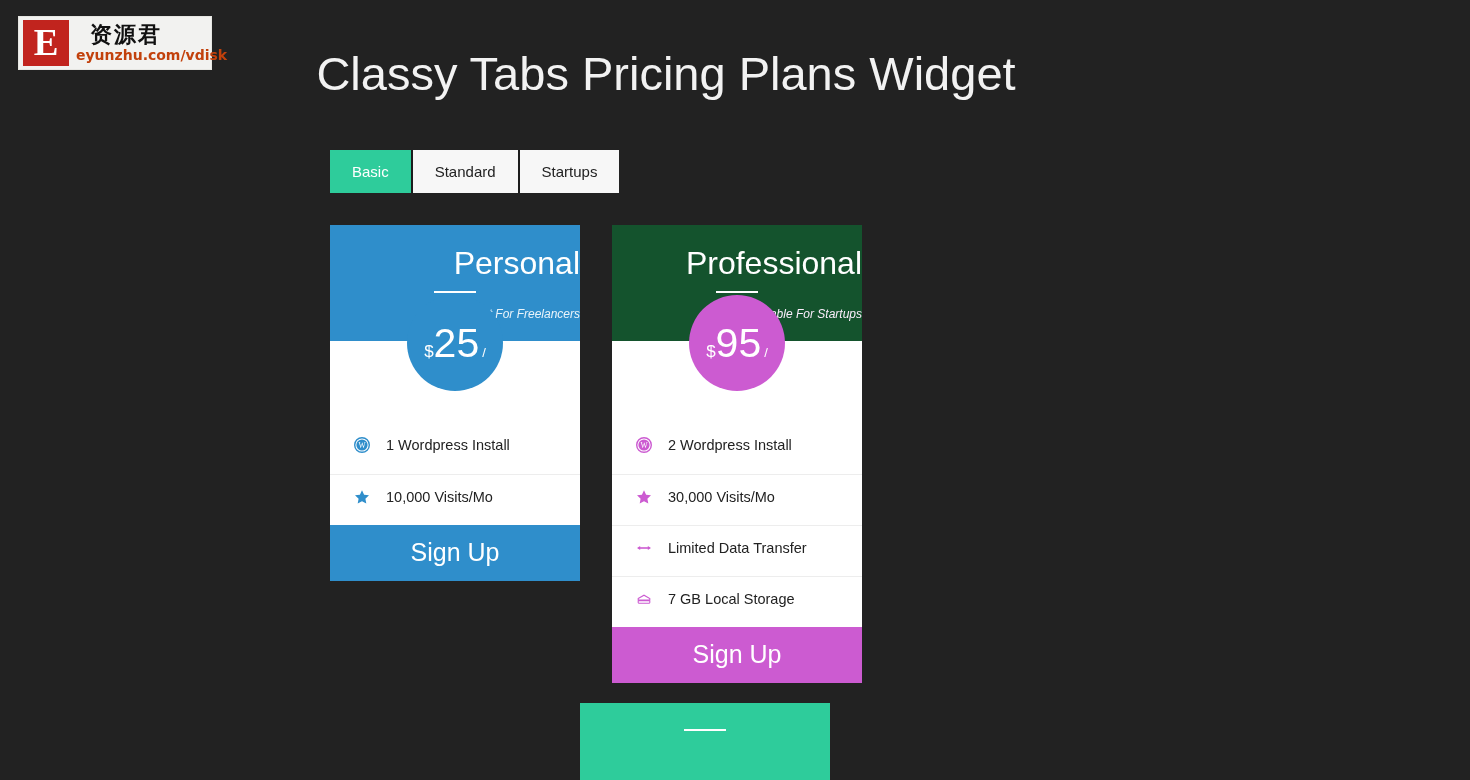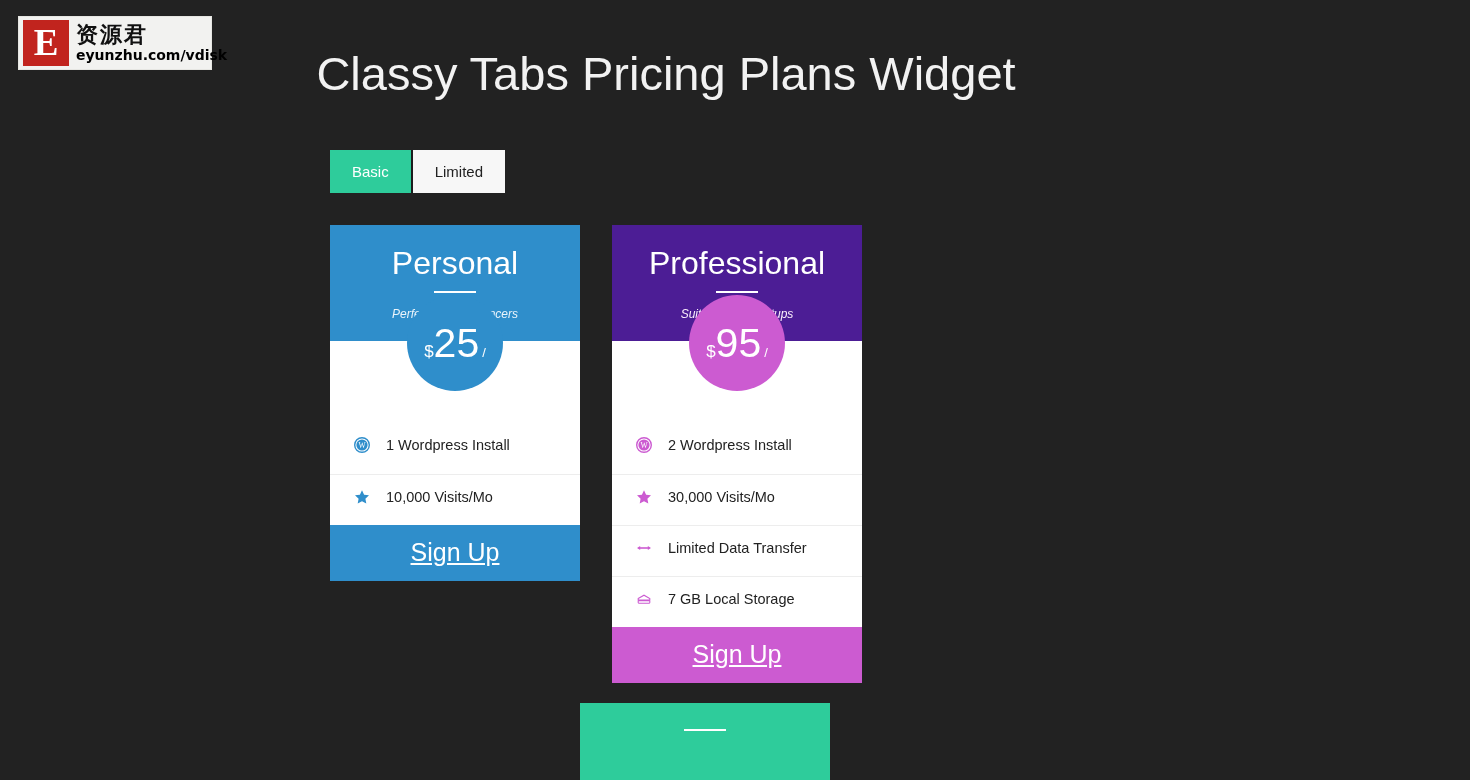--- a/index.html
+++ b/index.html
@@ -47,26 +47,27 @@
     flex-direction: column;
     justify-content: center;
   }
   .wm-cn {
     font-family: "DejaVu Sans", sans-serif;
     font-size: 22px;
     font-weight: bold;
     color: #111111;
     line-height: 24px;
     letter-spacing: 2px;
+    margin-left: 14px;
   }
   .wm-url {
     font-family: "DejaVu Sans", sans-serif;
     font-size: 14px;
     font-weight: bold;
-    color: #000000;
+    color: #c2410c;
     line-height: 16px;
   }
 
   
   .page-title {
     position: absolute;
     left: 0;
     top: 46px;
     width: 1332px;
     text-align: center;
@@ -113,21 +114,21 @@
     background: #ffffff;
     box-sizing: border-box;
   }
   .card-personal { left: 330px; top: 225px; z-index: 3; }
   .card-professional { left: 612px; top: 225px; z-index: 2; }
   .card-business { left: 580px; top: 703px; width: 250px; z-index: 1; }
 
   .card-head {
     height: 116px;
     position: relative;
-    text-align: center;
+    text-align: right;
     box-sizing: border-box;
     padding-top: 18px;
   }
   .card-title {
     color: #ffffff;
     font-size: 32px;
     line-height: 40px;
     font-weight: normal;
   }
   .title-rule {
@@ -195,39 +196,39 @@
   
   .signup {
     display: block;
     text-align: center;
     color: #ffffff;
     font-size: 25px;
     line-height: 30px;
     padding: 12px 0 14px 0;
     cursor: pointer;
     user-select: none;
-    text-decoration: underline;
   }
 </style>
 </head>
 <body>
 
 <div class="watermark">
   <div class="wm-e">E</div>
   <div class="wm-text">
     <div class="wm-cn">资源君</div>
     <div class="wm-url">eyunzhu.com/vdisk</div>
   </div>
 </div>
 
 <div class="page-title">Classy Tabs Pricing Plans Widget</div>
 
 <div class="tabs">
   <div class="tab active">Basic</div>
-  <div class="tab">Limited</div>
+  <div class="tab">Standard</div>
+  <div class="tab">Startups</div>
 </div>
 
 <div class="card card-personal">
   <div class="card-head" style="background:#2f8ecb">
     <div class="card-title">Personal</div>
     <div class="title-rule"></div>
     <div class="card-sub">Perfect For Freelancers</div>
   </div>
   <div class="price-wrap">
     <div class="price-circle" style="background:#2f8ecb">
@@ -253,21 +254,21 @@
         <svg width="16" height="16" viewBox="0 0 16 16">
             <polygon points="8,1.2 10.1,5.7 15,6.3 11.4,9.7 12.3,14.6 8,12.2 3.7,14.6 4.6,9.7 1,6.3 5.9,5.7" fill="#2f8ecb"></polygon>
           </svg>
       </span><span>10,000 Visits/Mo</span>
     </div>
   </div>
   <div class="signup" style="background:#2f8ecb">Sign Up</div>
 </div>
 
 <div class="card card-professional">
-  <div class="card-head" style="background:#4c1d95">
+  <div class="card-head" style="background:#14532d">
     <div class="card-title">Professional</div>
     <div class="title-rule"></div>
     <div class="card-sub" style="color:#fbeefc">Suitable For Startups</div>
   </div>
   <div class="price-wrap">
     <div class="price-circle" style="background:#cc5bd1">
       <div class="price-inner">
         <span class="price-cur">$</span>
         <span class="price-amt">95</span>
         <span class="price-per">/</span>

